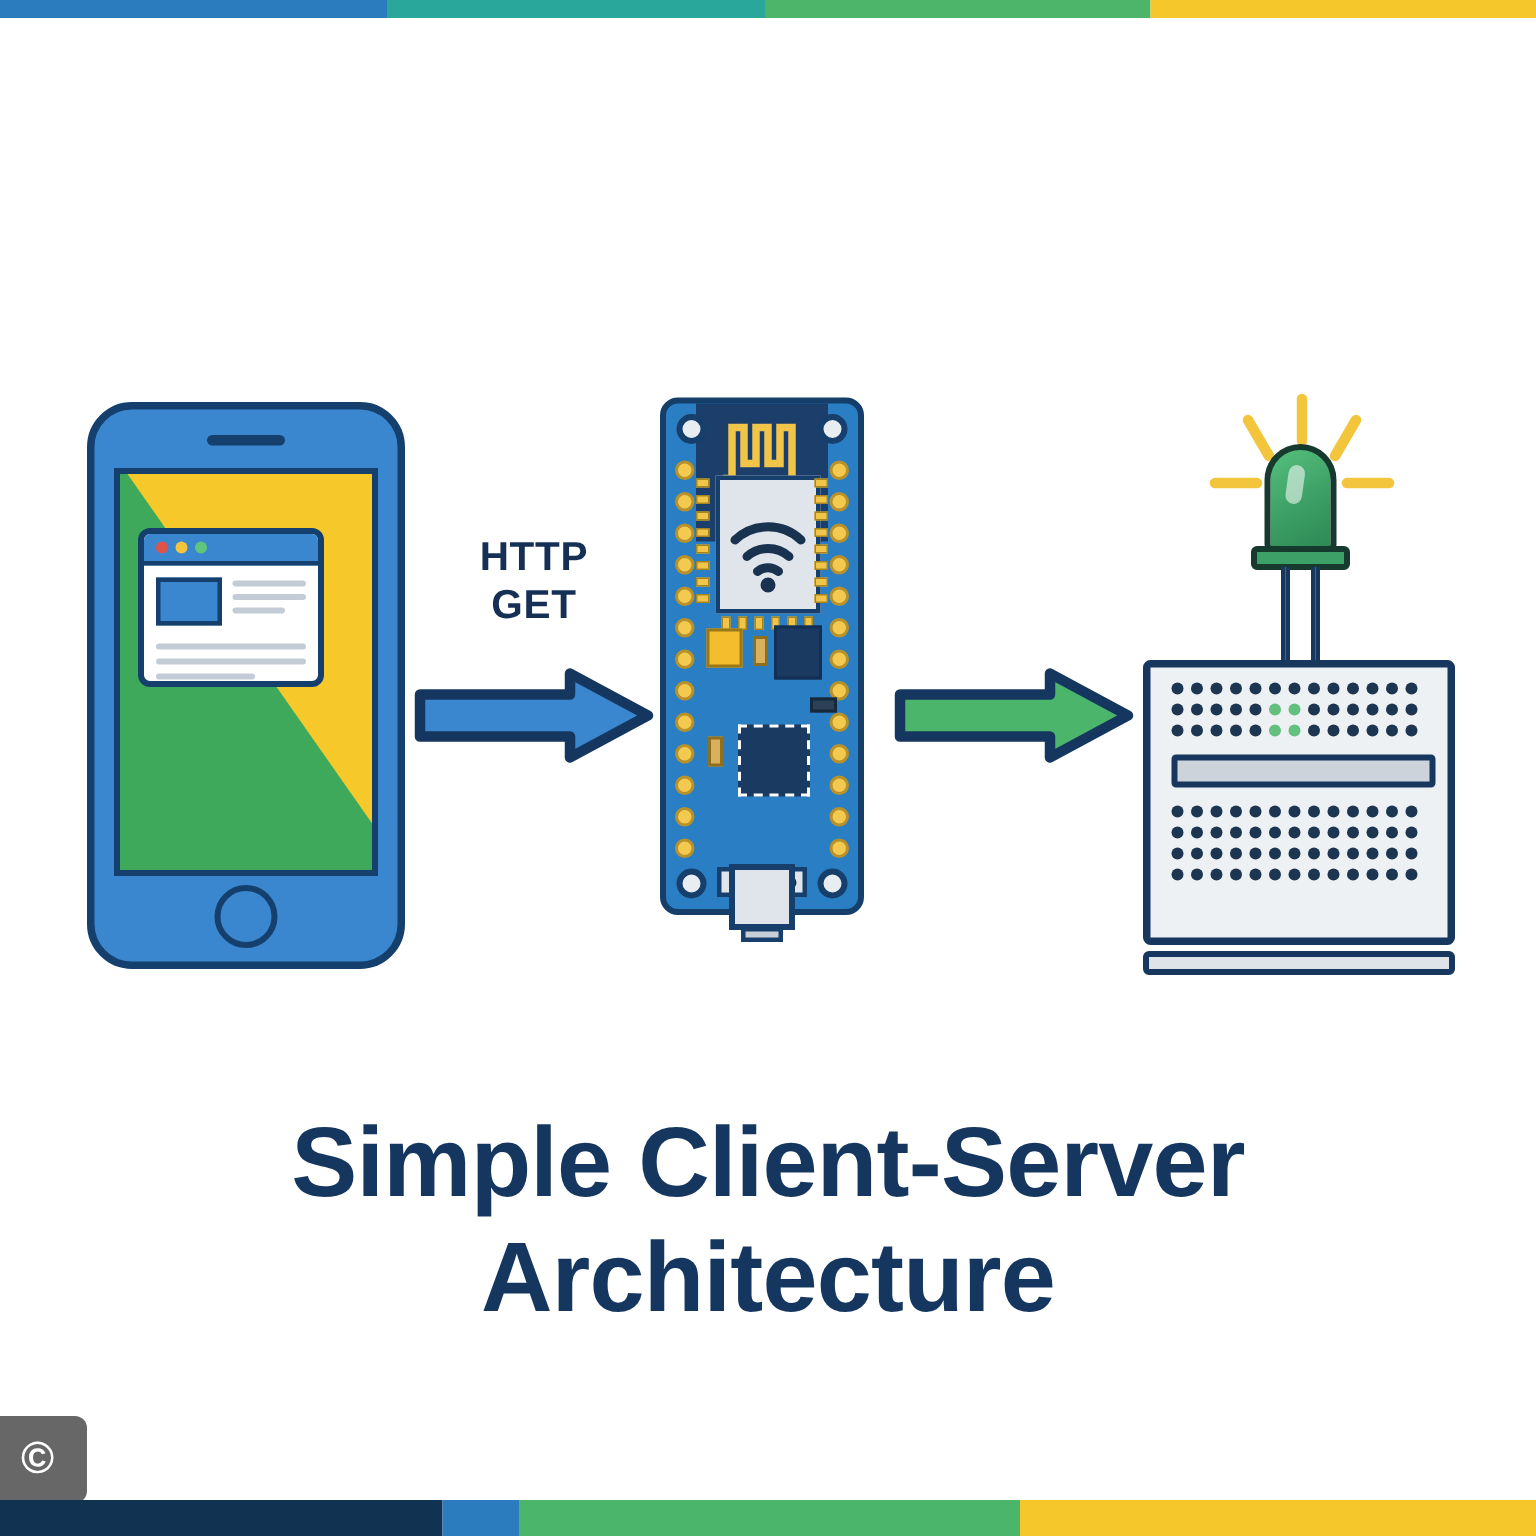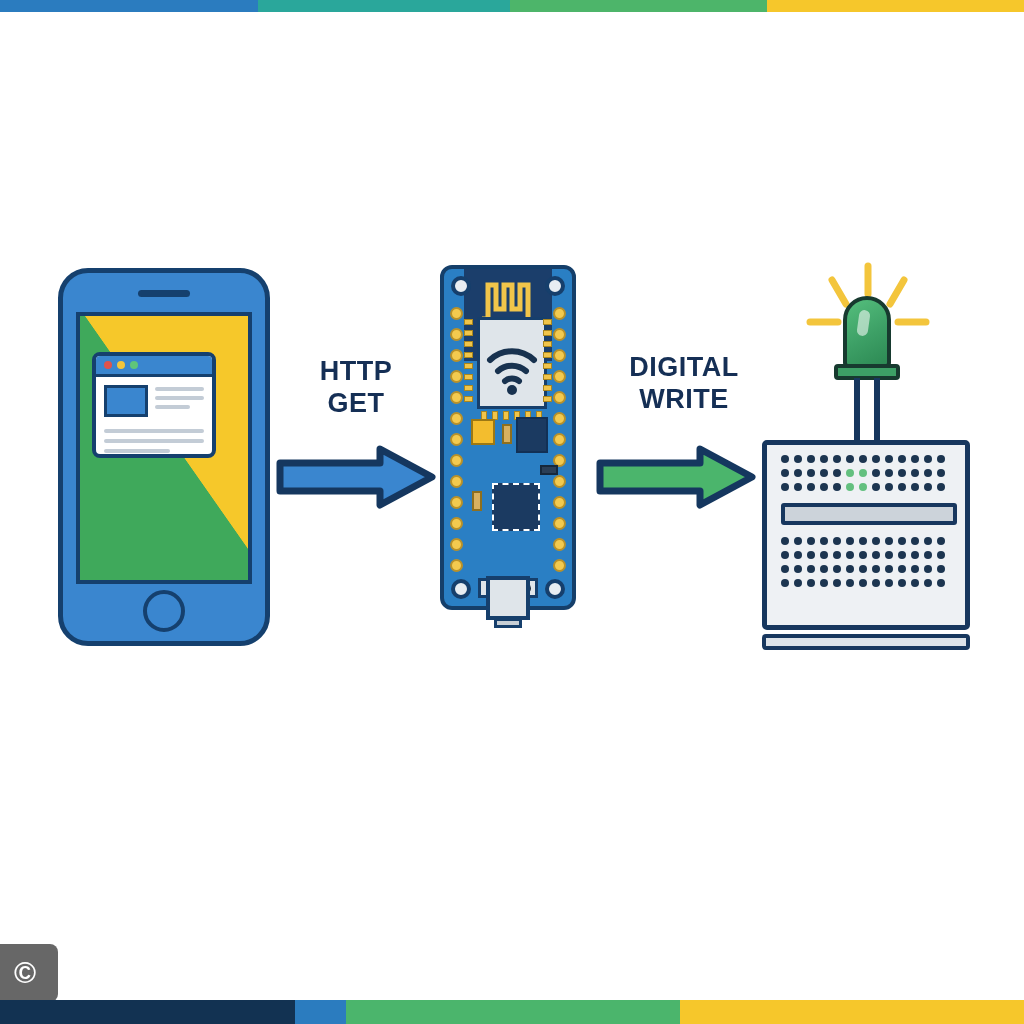--- a/index.html
+++ b/index.html
@@ -394,22 +394,20 @@
             <i></i>
           </div>
         <div class="btn-sq" style="right:34px; bottom:8px;">
             <i></i>
           </div>
         <div class="usb"></div>
         <div class="usb-lip"></div>
       </div>
     </div>
 
-    <div class="arrow-label" id="label2">DIGITAL
-WRITE</div>
     <svg class="node" id="arrow2" width="160" height="64" viewBox="0 0 160 64">
       <path d="M4 18 H104 V4 L156 32 L104 60 V46 H4 Z" fill="#4bb56c" stroke="#15375f" stroke-width="7" stroke-linejoin="round"></path>
     </svg>
 
     <div class="node" id="bread">
 
       <svg style="position:absolute;left:44px;top:0;" width="144" height="116" viewBox="0 0 144 116">
         <g stroke="#f3c53c" stroke-width="7" stroke-linecap="round">
           <line x1="72" y1="6" x2="72" y2="34"></line>
           <line x1="36" y1="20" x2="50" y2="44"></line>
@@ -524,20 +522,22 @@
             <span class="hole"></span>
             <span class="hole"></span>
             <span class="hole"></span>
         </div>
       </div>
       <div class="bb-foot"></div>
     </div>
 
   </div>
 
+  <div id="title">Simple Client-Server
+Architecture</div>
 
   <div id="watermark">
     <span>©</span>
   </div>
 
   <div class="bar bar-bottom">
     <div class="seg" style="width:28.8%;background:#123252"></div>
     <div class="seg" style="width:5.0%; background:#2b7cbf"></div>
     <div class="seg" style="width:32.6%;background:#4bb56c"></div>
     <div class="seg" style="width:33.6%;background:#f6c72b"></div>

